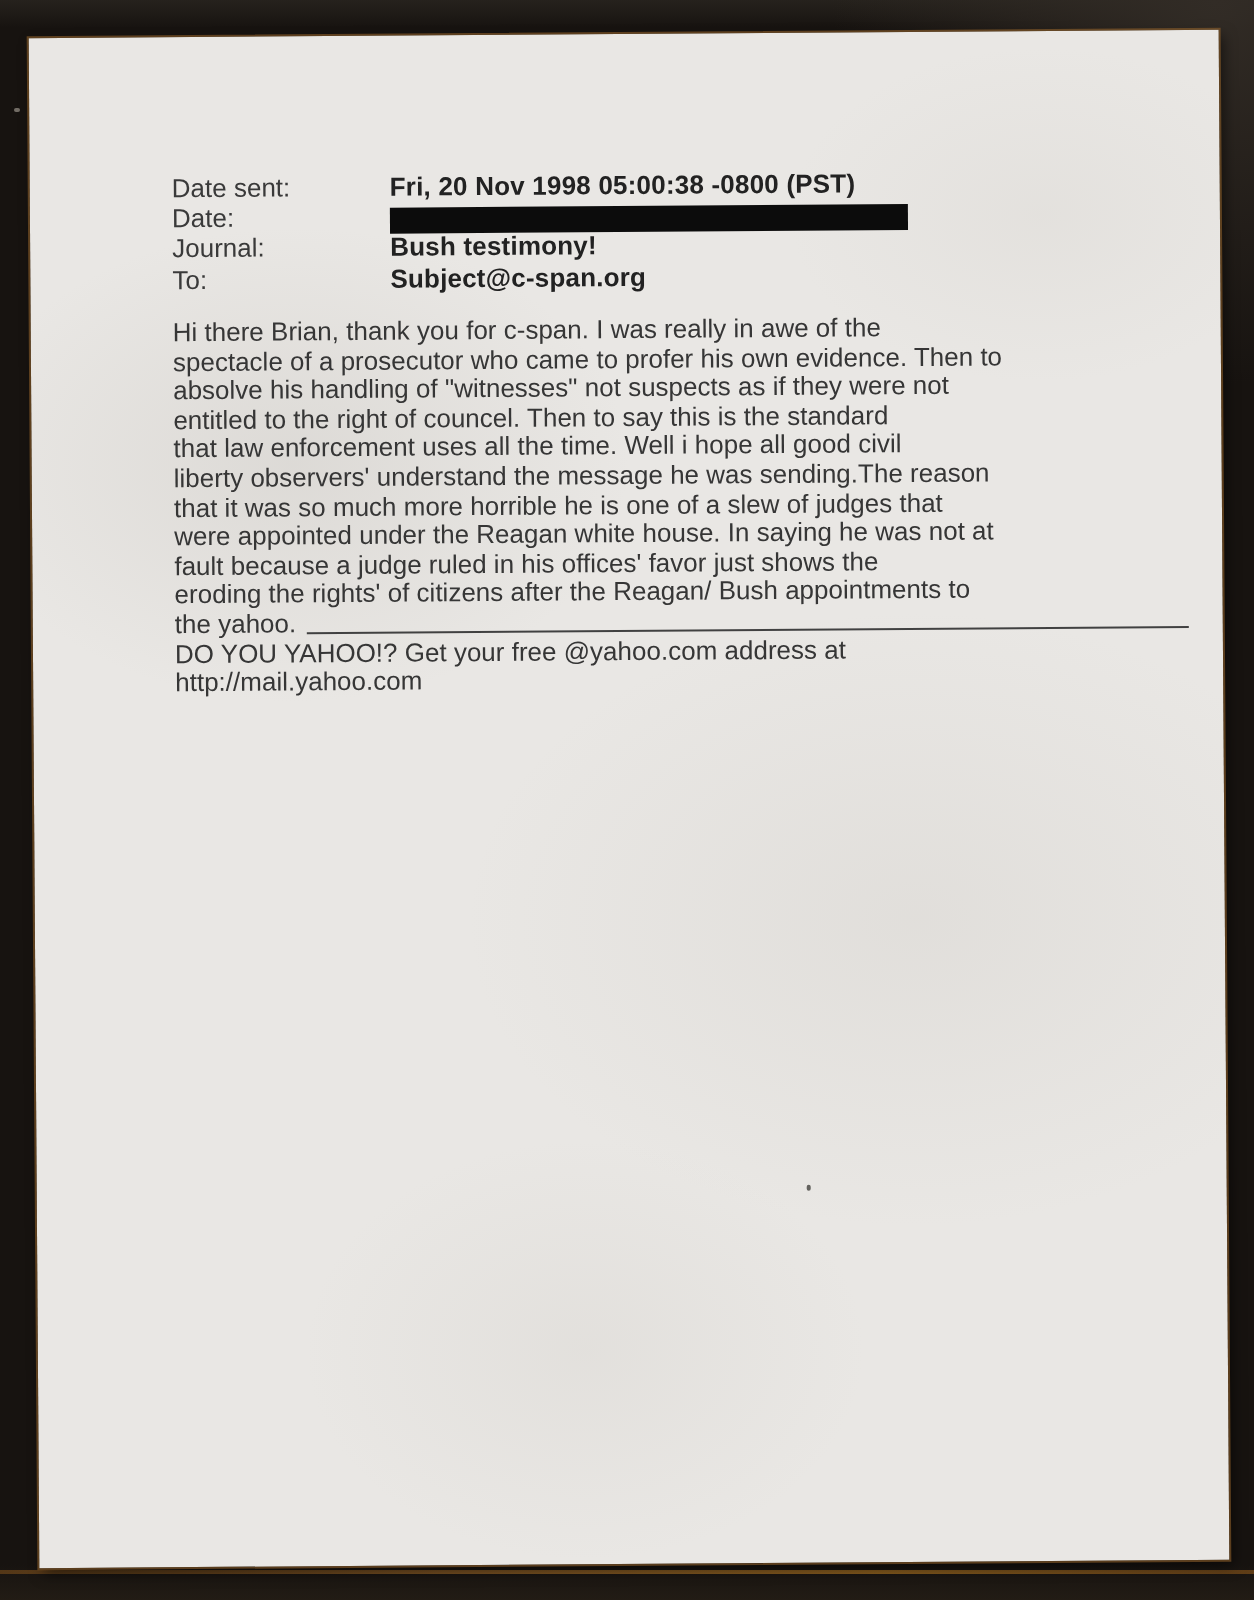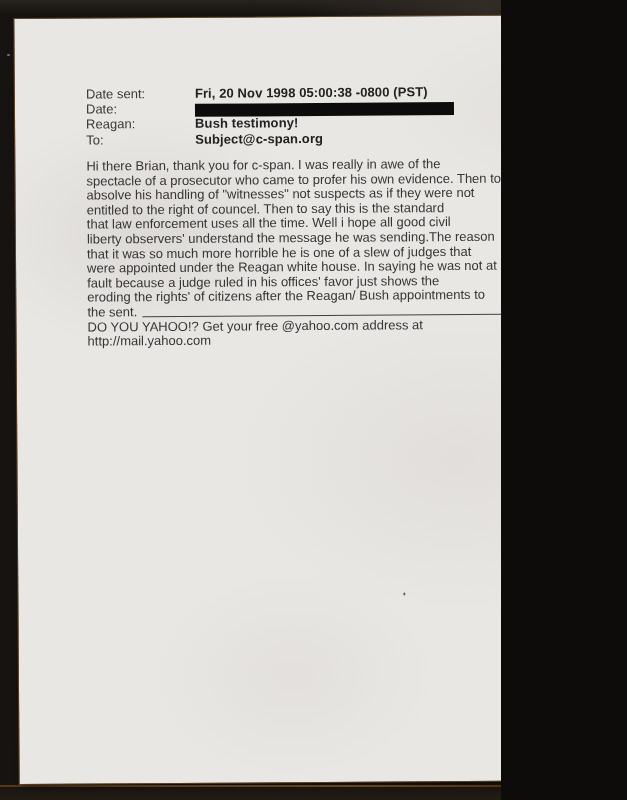--- a/index.html
+++ b/index.html
@@ -1,18 +1,18 @@
 <!DOCTYPE html>
 <html><head>
 <meta charset="utf-8">
 <style>
   html, body { margin: 0; padding: 0; background: #0e0c0a; }
   .stage {
     position: relative;
-    width: 501px;
+    width: 627px;
     height: 800px;
     overflow: hidden;
     background-color: #171310;
     background-image:
       radial-gradient(circle 320px at 97% 0%, #322c26 0%, rgba(50,44,38,0) 60%),
       linear-gradient(180deg, #26221d 0%, rgba(38,34,29,0) 14px),
       linear-gradient(0deg, #221c15 0%, rgba(34,28,21,0) 18px);
     font-family: "Liberation Sans", "DejaVu Sans", sans-serif;
   }
   .scanner-edge-line {
@@ -101,40 +101,40 @@
   <div class="paper">
 
     <div class="email-header">
       <div class="hrow">
         <span class="hlabel">Date sent:</span><span class="hvalue">Fri, 20 Nov 1998 05:00:38 -0800 (PST)</span>
       </div>
       <div class="hrow">
         <span class="hlabel">Date:</span><span class="redaction"></span>
       </div>
       <div class="hrow">
-        <span class="hlabel">Reagan:</span><span class="hvalue">Bush testimony!</span>
+        <span class="hlabel">Journal:</span><span class="hvalue">Bush testimony!</span>
       </div>
       <div class="hrow">
         <span class="hlabel">To:</span><span class="hvalue">Subject@c-span.org</span>
       </div>
     </div>
 
     <div class="email-body">
       <div class="bline">Hi there Brian, thank you for c-span. I was really in awe of the</div>
       <div class="bline">spectacle of a prosecutor who came to profer his own evidence. Then to</div>
       <div class="bline">absolve his handling of "witnesses" not suspects as if they were not</div>
       <div class="bline">entitled to the right of councel. Then to say this is the standard</div>
       <div class="bline">that law enforcement uses all the time. Well i hope all good civil</div>
       <div class="bline">liberty observers' understand the message he was sending.The reason</div>
       <div class="bline">that it was so much more horrible he is one of a slew of judges that</div>
       <div class="bline">were appointed under the Reagan white house. In saying he was not at</div>
       <div class="bline">fault because a judge ruled in his offices' favor just shows the</div>
       <div class="bline">eroding the rights' of citizens after the Reagan/ Bush appointments to</div>
       <div class="bline bench-line">
-        <span>the sent.</span>
+        <span>the yahoo.</span>
         <span class="sig-rule"></span>
       </div>
       <div class="bline">DO YOU YAHOO!? Get your free @yahoo.com address at</div>
       <div class="bline">http://mail.yahoo.com</div>
     </div>
 
     <div class="speck-dark"></div>
   </div>
 </div>
 

